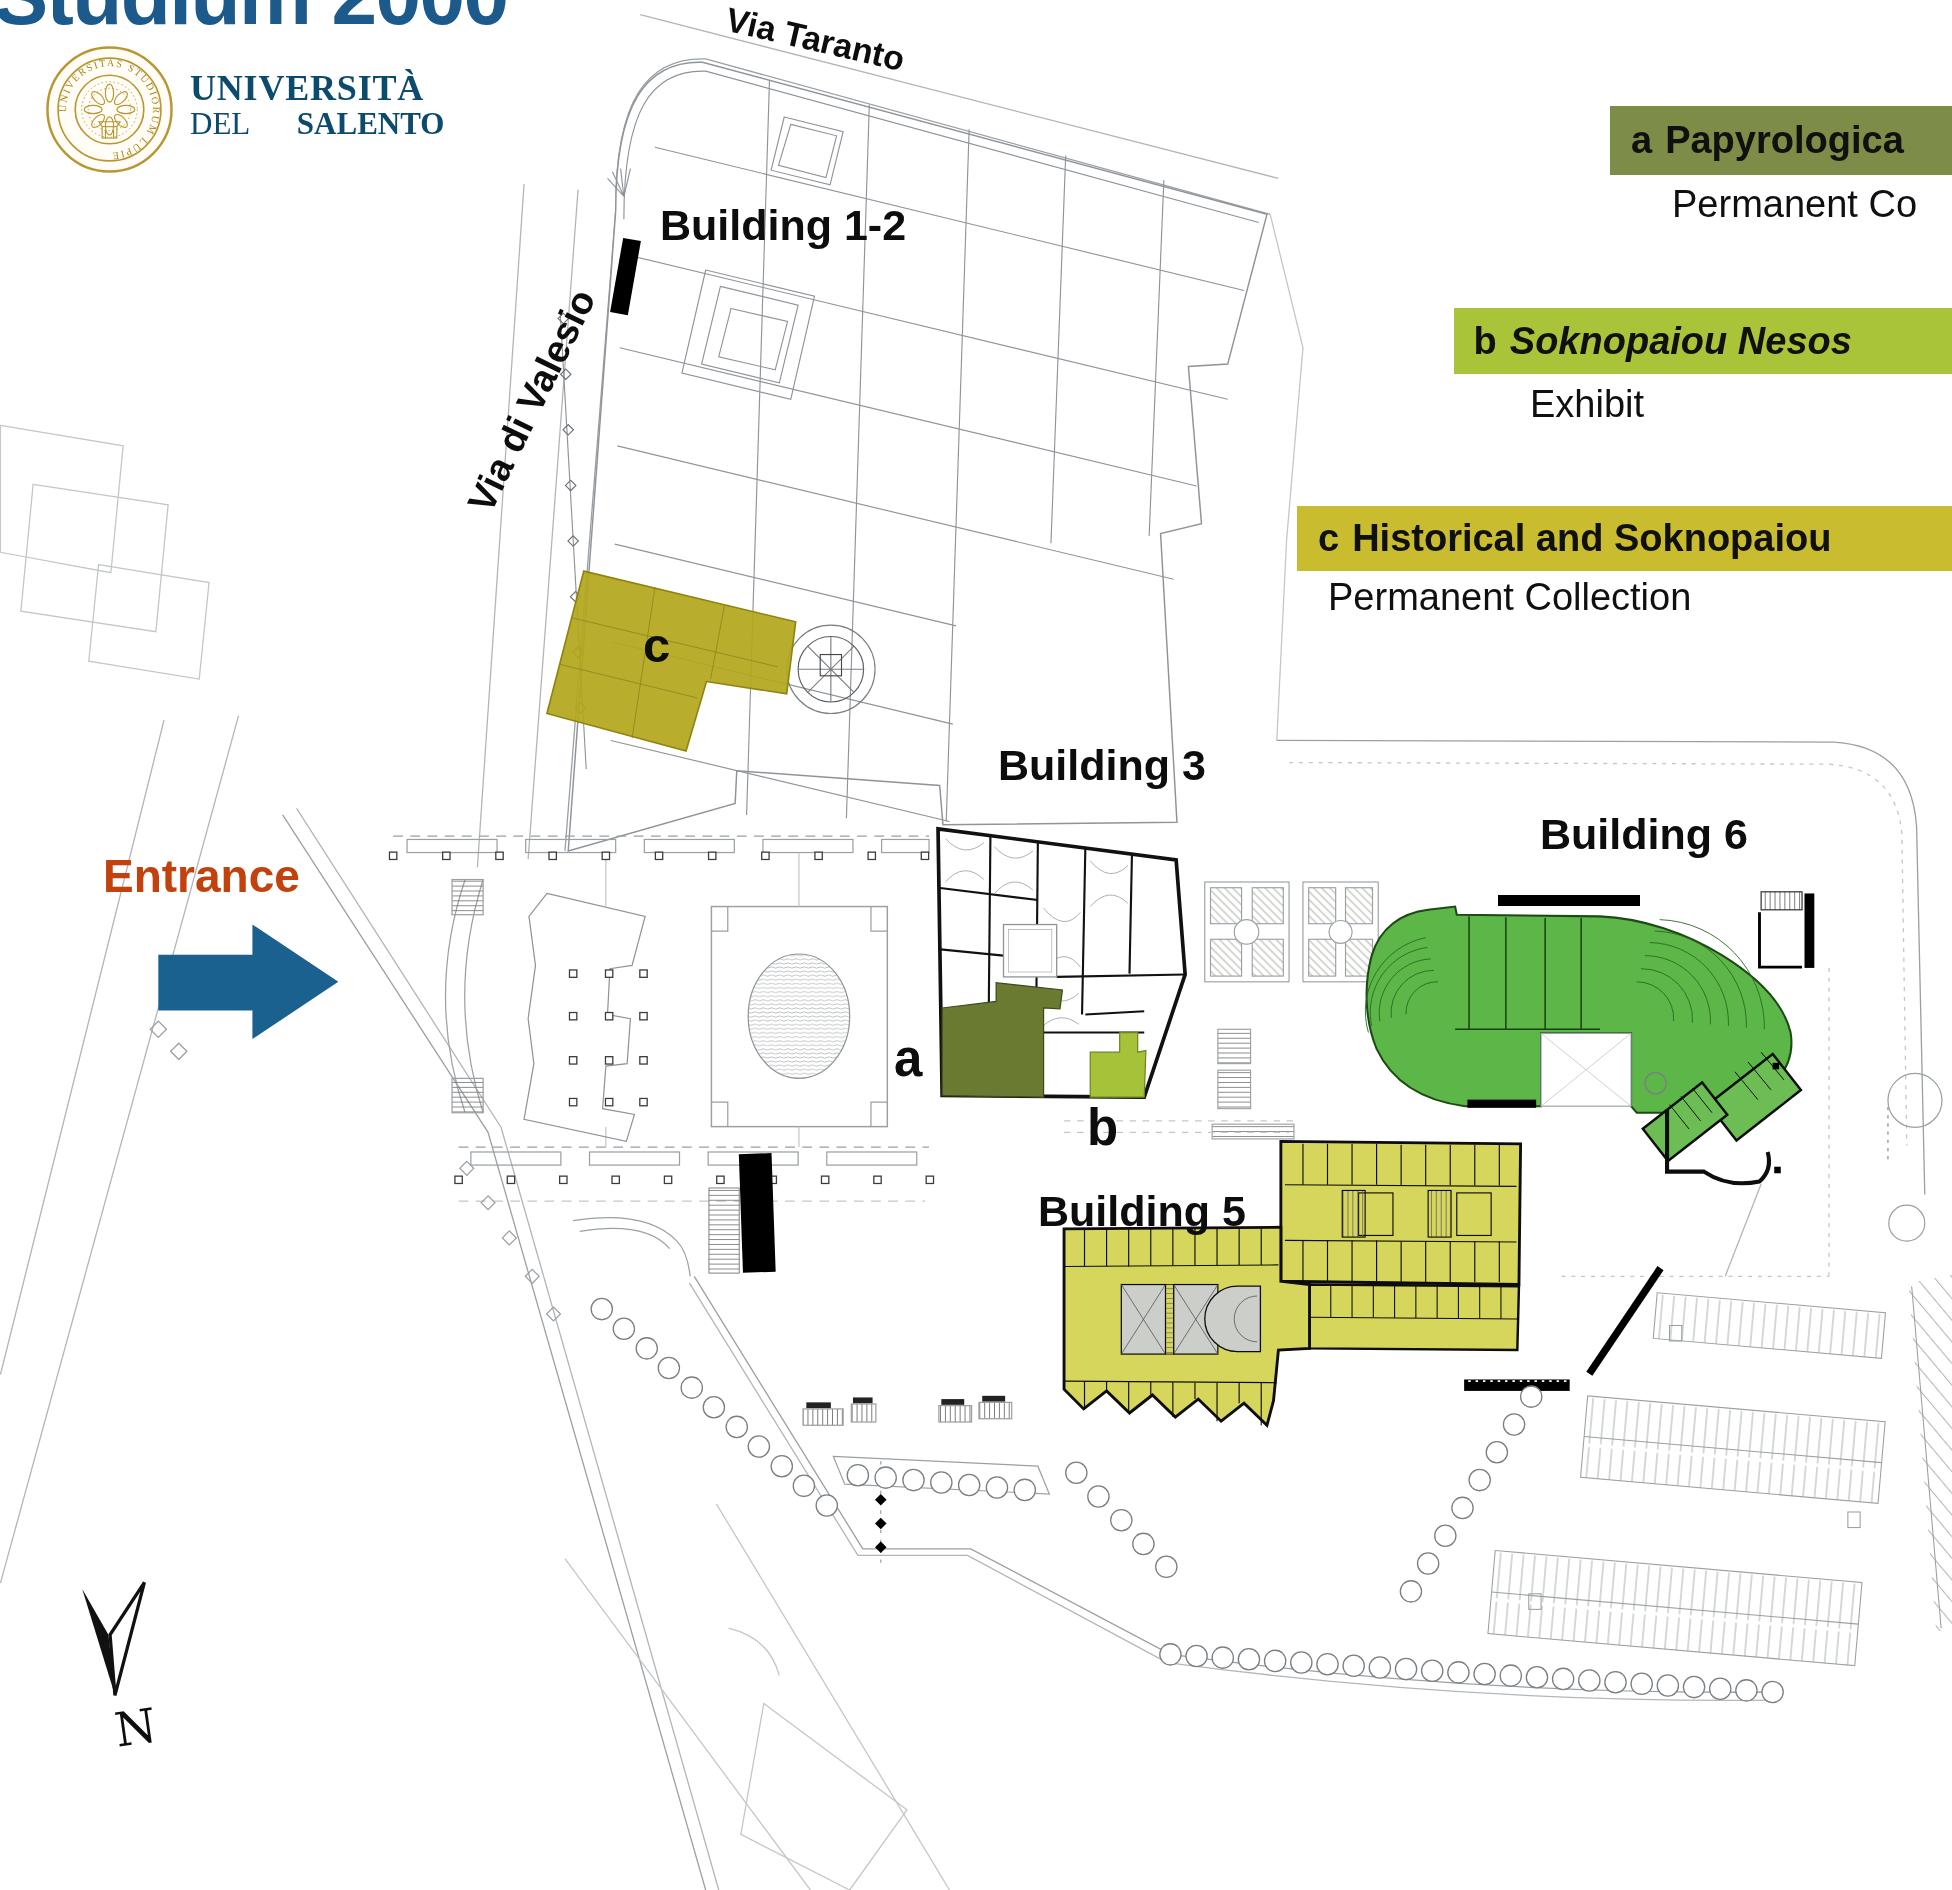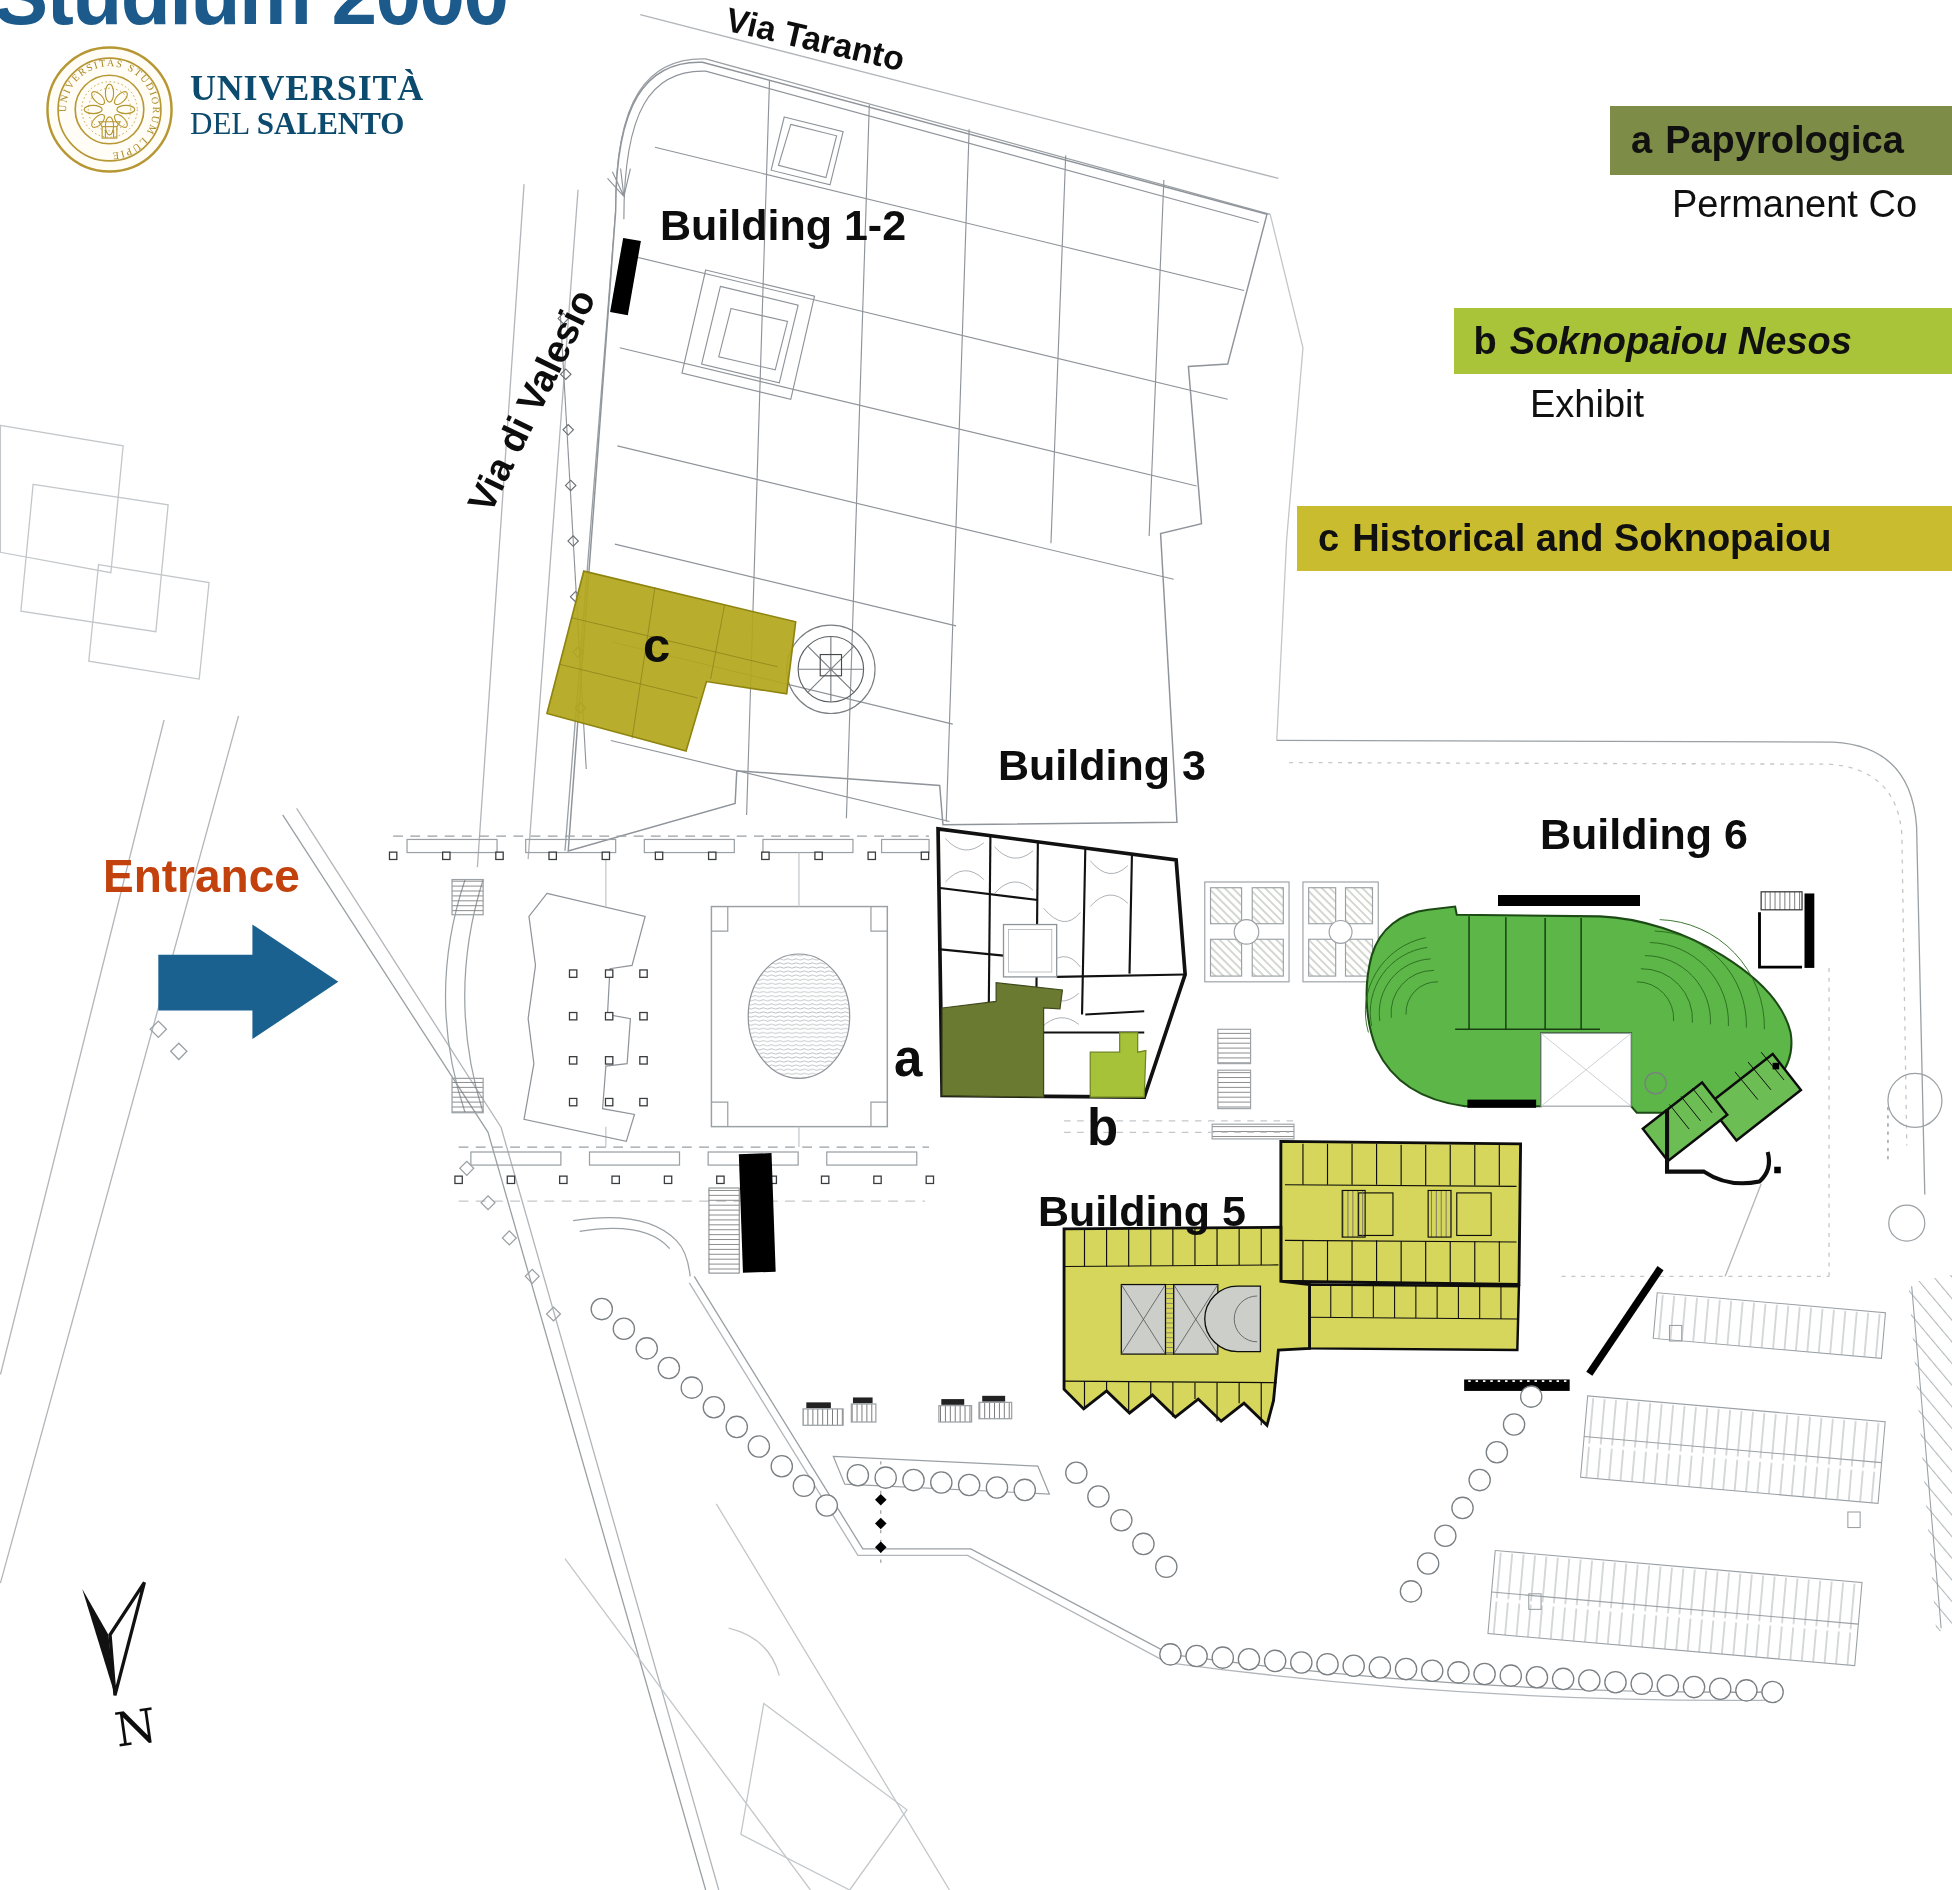--- a/index.html
+++ b/index.html
@@ -6,21 +6,21 @@
   #stage{position:relative;width:1953px;height:1890px;overflow:hidden;background:#fff;
          font-family:"Liberation Sans",sans-serif;}
   svg{display:block;}
   #map{position:absolute;left:0;top:0;}
   .lbl{position:absolute;white-space:nowrap;color:#0d0d0d;font-weight:700;}
   #title{position:absolute;top:-51px;left:-6.5px;font-size:82px;font-weight:700;
          color:#1b5a8a;letter-spacing:-1.6px;}
   #wordmark{position:absolute;left:190px;top:70px;color:#0c4a6e;font-family:"Liberation Serif",serif;line-height:1.05;}
   #wordmark .l1{font-size:36px;font-weight:700;letter-spacing:0.8px;}
   #wordmark .l2{font-size:31px;}
-  #wordmark .l2 b{font-weight:700;}
+  #wordmark .l2 b{font-weight:700;margin-left:40px;}
   #seal{position:absolute;left:45px;top:45px;}
   
   .legbox{position:absolute;display:flex;align-items:center;font-size:38px;font-weight:700;color:#101010;}
   #leg-a{left:1610px;top:106px;width:426px;height:69px;background:#7d8c46;padding-left:21px;}
   #leg-b{left:1454px;top:308px;width:491px;height:66px;background:#a9c438;padding-left:19.6px;}
   #leg-c{left:1297px;top:506px;width:736px;height:65px;background:#c9bc2e;padding-left:21px;}
   .legsub{position:absolute;font-size:38px;font-weight:400;color:#101010;white-space:nowrap;text-align:right;}
   #leg-a-sub{left:1672px;top:183px;}
   #leg-b-sub{left:1530px;top:383px;}
   #leg-c-sub{left:1328px;top:576px;}
@@ -546,20 +546,21 @@
 <div id="leg-b" class="legbox">
   <span class="lkey">b</span>
   <span class="ital">Soknopaiou Nesos</span>
 </div>
 <div id="leg-b-sub" class="legsub">Exhibit</div>
 
 <div id="leg-c" class="legbox">
   <span class="lkey">c</span>
   <span>Historical and Soknopaiou</span>
 </div>
+<div id="leg-c-sub" class="legsub">Permanent Collection</div>
 
 <div id="lbl-taranto" class="lbl">Via Taranto</div>
 <div id="lbl-valesio" class="lbl">Via di Valesio</div>
 <div id="lbl-b12" class="lbl">Building 1-2</div>
 <div id="lbl-b3" class="lbl">Building 3</div>
 <div id="lbl-b5" class="lbl">Building 5</div>
 <div id="lbl-b6" class="lbl">Building 6</div>
 <div id="b6-underline"></div>
 <div id="lbl-entrance" class="lbl">Entrance</div>
 <div id="lbl-a" class="lbl">a</div>

